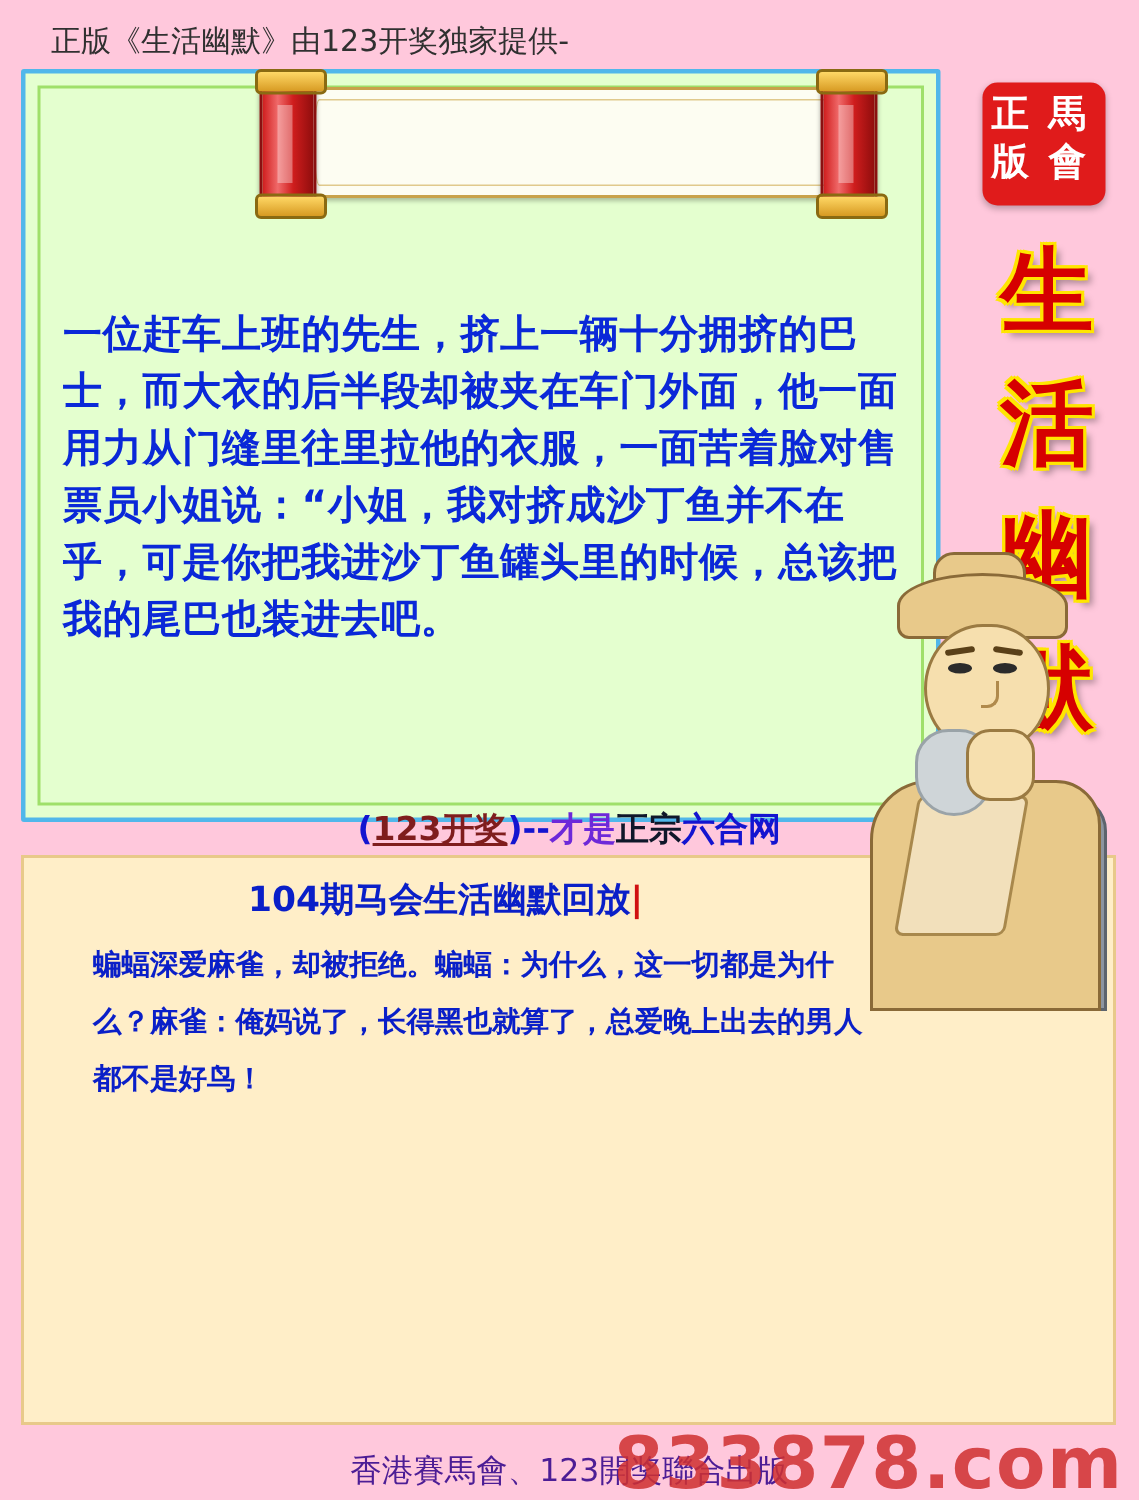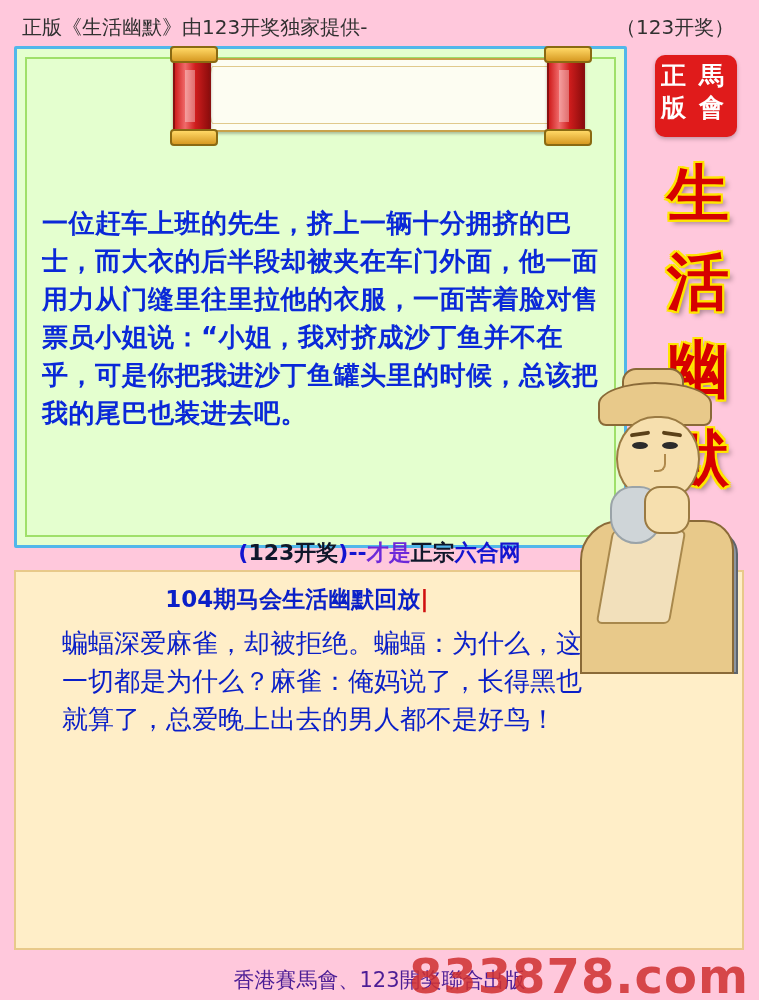--- a/index.html
+++ b/index.html
@@ -5,21 +5,21 @@
   html,body{margin:0;padding:0;}
   body{
     width:759px;height:1000px;
     background:#ffc8dc;
     font-family:"DejaVu Sans","Liberation Sans",sans-serif;
     overflow:hidden;
     position:relative;
   }
   
   .topbar{
-    position:absolute;top:10px;left:4px;width:615px;height:32px;
+    position:absolute;top:10px;left:16px;width:615px;height:32px;
   }
   .topbar .left{
     position:absolute;left:18px;top:4px;
     font-size:20px;color:#303030;letter-spacing:0px;
     white-space:nowrap;
   }
   .topbar .right{
     position:absolute;left:612px;top:4px;
     font-size:20px;color:#303030;white-space:nowrap;
   }
@@ -91,42 +91,42 @@
     font-family:"DejaVu Sans","Liberation Sans",sans-serif;
     margin-top:46px;
   }
 
   
   .sub-line{
     position:absolute;left:0;top:538px;width:759px;text-align:center;
     font-size:22px;font-weight:bold;white-space:nowrap;
   }
   .sub-line .p1{color:#1414d0;}
-  .sub-line .p2{color:#0f172a;}
+  .sub-line .p2{color:#7f1d1d;text-decoration:underline;}
   .sub-line .p3{color:#1414d0;}
   .sub-line .p4{color:#6d28d9;text-align:right;}
   .sub-line .p5{color:#0f172a;}
   .sub-line .p6{color:#1414d0;margin-top:11px;}
 
   
   .beige-panel{
     position:absolute;left:14px;top:570px;width:730px;height:380px;
     background:#ffeec8;
     border:2px solid #e8c98a;
     box-sizing:border-box;
   }
   .beige-title{
     position:absolute;left:0;top:584px;width:594px;text-align:center;
     font-size:23px;font-weight:bold;color:#0a1fc8;
     white-space:nowrap;
   }
   .beige-title .bar{color:#d01010;}
   .beige-text{
     position:absolute;left:62px;top:624px;width:520px;
-    font-size:26px;line-height:38px;color:#0a1fc8;font-weight:normal;
+    font-size:19px;line-height:38px;color:#0a1fc8;font-weight:bold;
   }
 
   
   .stamp{
     position:absolute;left:655px;top:55px;width:82px;height:82px;
     background:#e01b1b;border-radius:10px;
     box-shadow:0 2px 4px rgba(0,0,0,.25);
   }
   .stamp .zh{
     position:absolute;color:#ffffff;font-weight:bold;font-size:25px;
@@ -216,21 +216,20 @@
     font-size:48px;font-weight:bold;color:#d03030;opacity:.85;
     font-family:"DejaVu Sans","Liberation Sans",sans-serif;
     letter-spacing:1px;
   }
 </style>
 </head>
 <body>
 
 <div class="topbar">
   <div class="left">正版《生活幽默》由123开奖独家提供-</div>
-  <div class="right">（123开奖）</div>
 </div>
 
 <div class="green-panel">
   <div class="green-inner"></div>
 </div>
 
 <div class="scroll">
   <div class="scroll-body"></div>
   <div class="roll left">
     <div class="cap t"></div>

